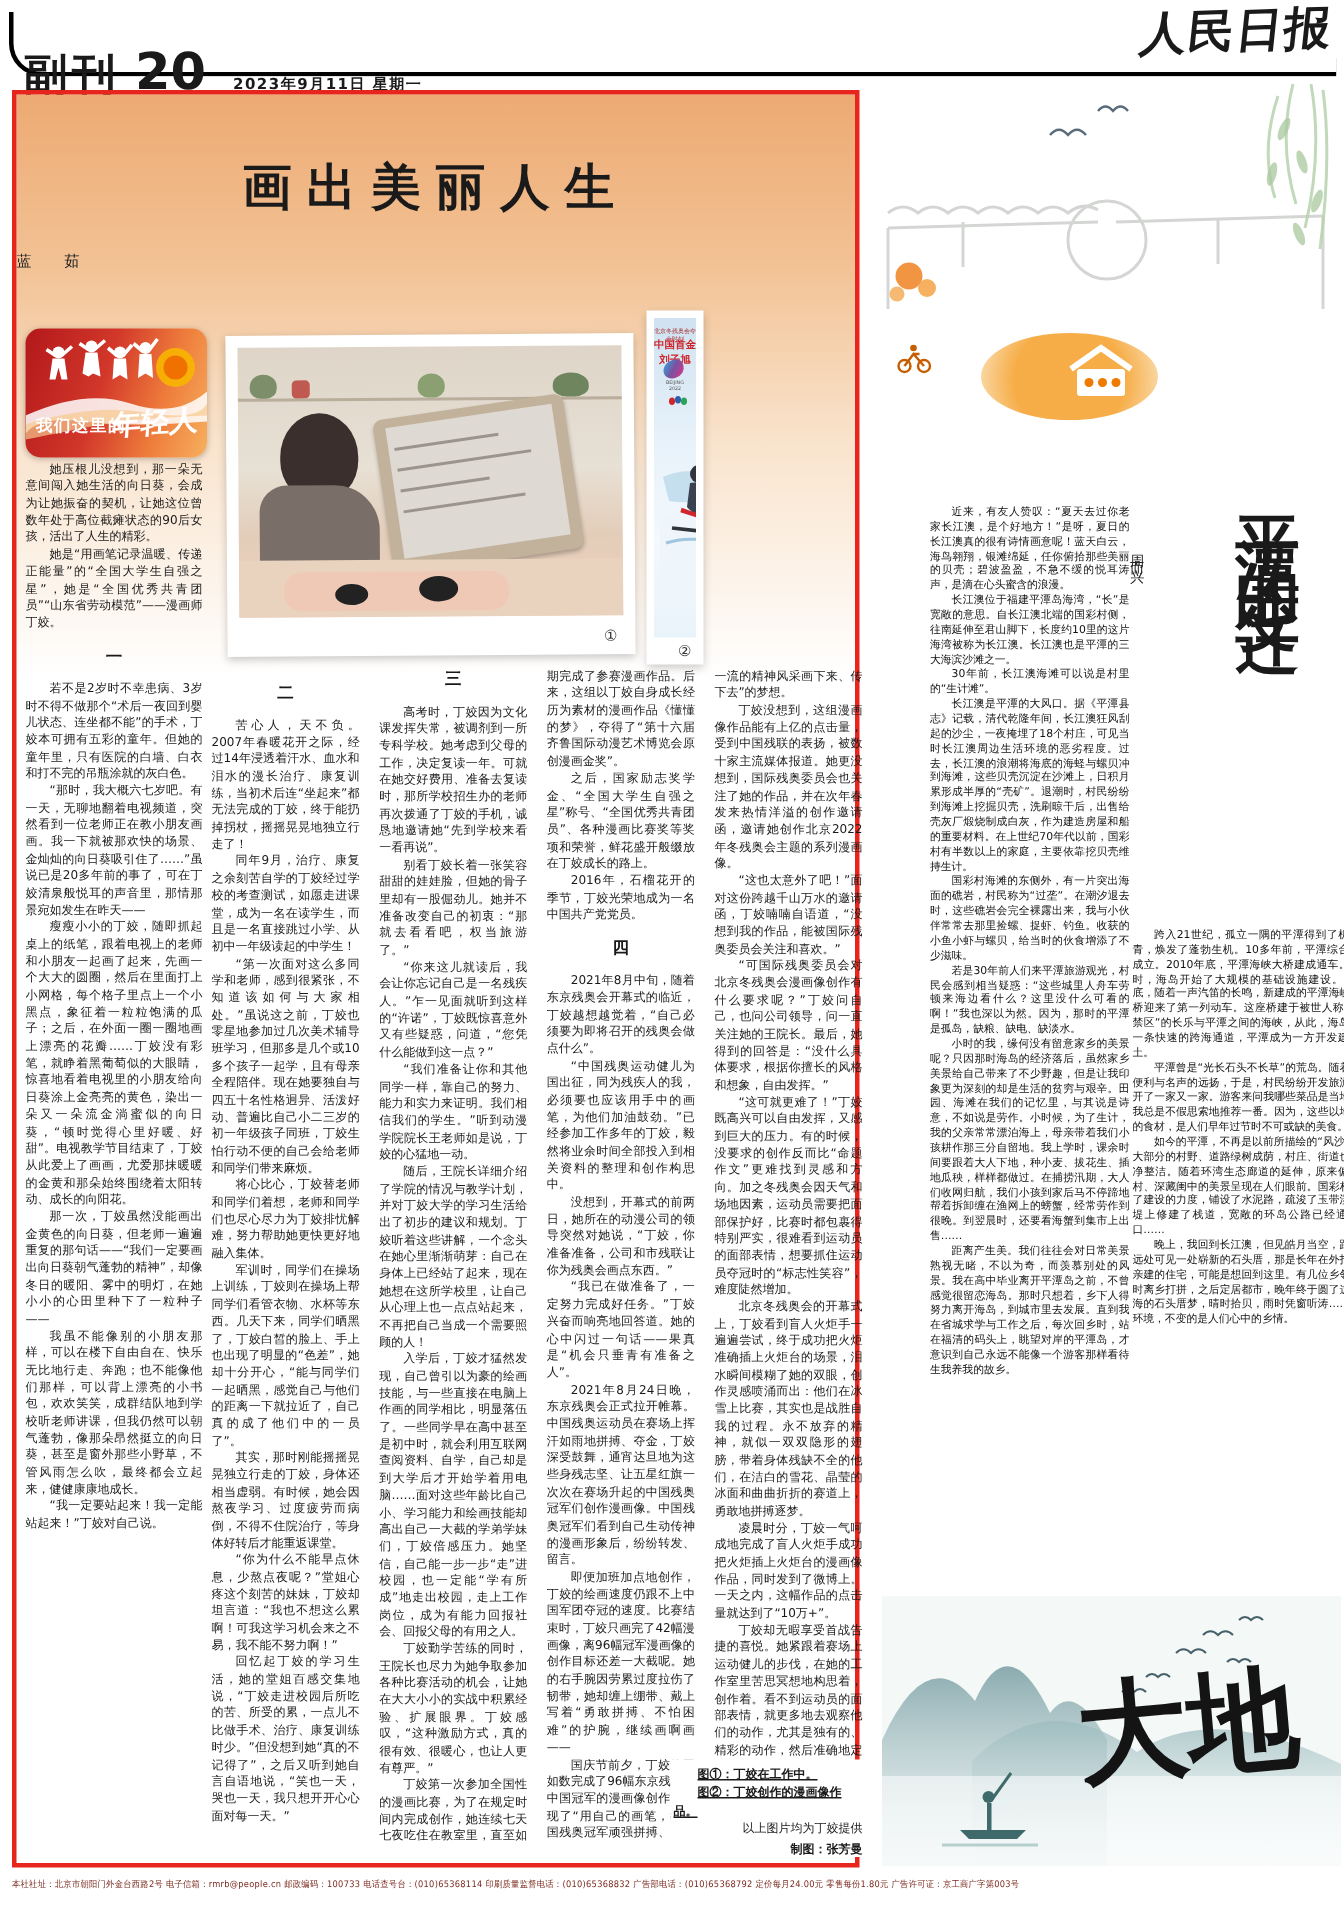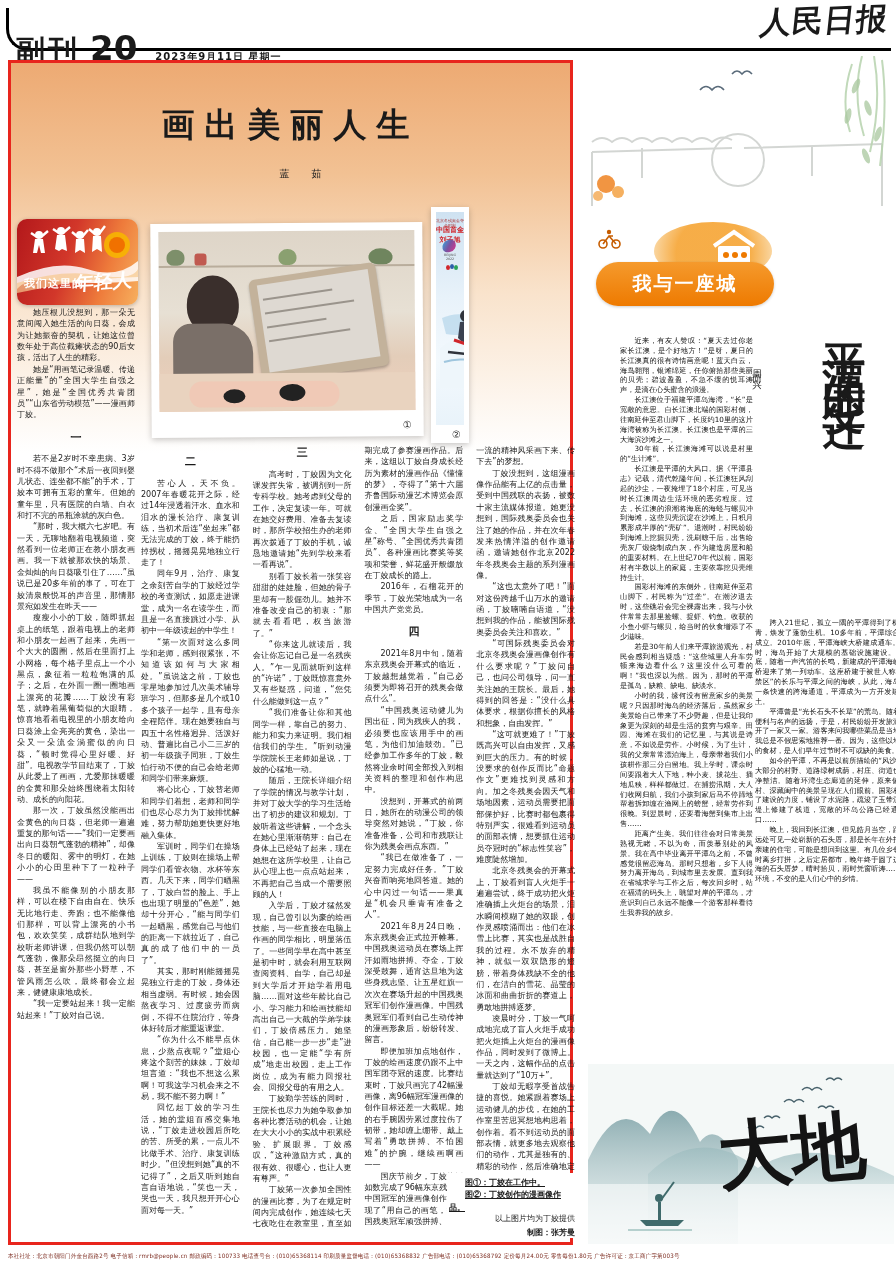--- a/index.html
+++ b/index.html
@@ -12,21 +12,21 @@
   #mast-left{left:16px;top:4px;display:flex;align-items:baseline;gap:10px;margin-top:24px;}
   #sec-name{font-size:29px;font-weight:900;letter-spacing:3px;}
   #page-no{font-size:34px;font-weight:800;font-family:"DejaVu Sans",sans-serif;}
   #mast-date{font-size:10px;font-weight:700;margin-left:8px;letter-spacing:1px;}
   #paper-logo{right:8px;top:0px;font-family:"DejaVu Serif","Liberation Serif",serif;
     font-weight:900;font-size:31px;letter-spacing:1px;transform:rotate(-2deg) skewX(-8deg);}
   
   #red-box{left:8px;top:60px;width:559px;height:1179px;border:3px solid #e8251d;
     background:linear-gradient(180deg,#edaa73 0,#f2c193 110px,#f9e3cc 230px,#ffffff 390px,#ffffff 100%);}
   #main-title{left:0;top:40px;width:100%;text-align:center;font-size:33px;font-weight:800;letter-spacing:10px;}
-  #main-author{left:13px;top:104px;width:100%;text-align:center;font-size:10px;letter-spacing:6px;color:#222;}
+  #main-author{left:0;top:104px;width:100%;text-align:left;font-size:10px;letter-spacing:6px;color:#222;}
   
   #youth-badge{left:6px;top:156px;width:121px;height:86px;border-radius:10px;overflow:hidden;
     background:linear-gradient(108deg,#b3181b 0%,#d2372a 42%,#ee7b3b 72%,#f7b05e 100%);
     box-shadow:0 1px 4px rgba(0,0,0,.25);}
   #youth-badge svg{position:absolute;left:0;top:0;}
   .yb-l1{position:absolute;left:7px;bottom:14px;color:#fff;font-size:11px;font-weight:700;letter-spacing:1px;}
   .yb-l2{position:absolute;right:6px;bottom:10px;color:#fff;font-size:19px;font-weight:900;
     transform:skewX(-8deg) rotate(-4deg);font-family:"DejaVu Serif",serif;}
   
   .card{background:#fff;box-shadow:0 2px 6px rgba(0,0,0,.22);}
@@ -282,29 +282,28 @@
     <circle cx="18" cy="27" r="3" fill="#ee7a00"></circle>
     <circle cx="27" cy="27" r="3" fill="#ee7a00"></circle>
     <circle cx="36" cy="27" r="3" fill="#ee7a00"></circle>
   </svg>
   <svg id="cb-cyclist" viewBox="0 0 26 22">
     <circle cx="7" cy="16" r="4" stroke="#c65d00" stroke-width="1.6" fill="none"></circle>
     <circle cx="20" cy="16" r="4" stroke="#c65d00" stroke-width="1.6" fill="none"></circle>
     <path d="M7 16 L13 8 L20 16 M13 8 L17 8" stroke="#c65d00" stroke-width="1.6" fill="none"></path>
     <circle cx="13" cy="4" r="2.2" fill="#c65d00"></circle>
   </svg>
-  <div id="cb-banner">我与一座城</div>
 </div>
 
 <div class="abs rnews" id="city-colA">
     <p class="para">近来，有友人赞叹：“夏天去过你老家长江澳，是个好地方！”是呀，夏日的长江澳真的很有诗情画意呢！蓝天白云，海鸟翱翔，银滩绵延，任你俯拾那些美丽的贝壳；碧波盈盈，不急不缓的悦耳涛声，是滴在心头蜜含的浪漫。</p>
     <p class="para">长江澳位于福建平潭岛海湾，“长”是宽敞的意思。自长江澳北端的国彩村侧，往南延伸至君山脚下，长度约10里的这片海湾被称为长江澳。长江澳也是平潭的三大海滨沙滩之一。</p>
     <p class="para">30年前，长江澳海滩可以说是村里的“生计滩”。</p>
     <p class="para">长江澳是平潭的大风口。据《平潭县志》记载，清代乾隆年间，长江澳狂风刮起的沙尘，一夜掩埋了18个村庄，可见当时长江澳周边生活环境的恶劣程度。过去，长江澳的浪潮将海底的海蛏与螺贝冲到海滩，这些贝壳沉淀在沙滩上，日积月累形成半厚的“壳矿”。退潮时，村民纷纷到海滩上挖掘贝壳，洗刷晾干后，出售给壳灰厂煅烧制成白灰，作为建造房屋和船的重要材料。在上世纪70年代以前，国彩村有半数以上的家庭，主要依靠挖贝壳维持生计。</p>
-    <p class="para">国彩村海滩的东侧外，往南延伸至君山脚下，村民称为“过垄”。在潮汐退去时，这些礁岩会完全裸露出来，我与小伙伴常常去那里捡螺、捉虾、钓鱼。收获的小鱼小虾与螺贝，给当时的伙食增添了不少滋味。</p>
+    <p class="para">国彩村海滩的东侧外，有一片突出海面的礁岩，村民称为“过垄”。在潮汐退去时，这些礁岩会完全裸露出来，我与小伙伴常常去那里捡螺、捉虾、钓鱼。收获的小鱼小虾与螺贝，给当时的伙食增添了不少滋味。</p>
     <p class="para">若是30年前人们来平潭旅游观光，村民会感到相当疑惑：“这些城里人舟车劳顿来海边看什么？这里没什么可看的啊！”我也深以为然。因为，那时的平潭是孤岛，缺粮、缺电、缺淡水。</p>
     <p class="para">小时的我，缘何没有留意家乡的美景呢？只因那时海岛的经济落后，虽然家乡美景给自己带来了不少野趣，但是让我印象更为深刻的却是生活的贫穷与艰辛。田园、海滩在我们的记忆里，与其说是诗意，不如说是劳作。小时候，为了生计，我的父亲常常漂泊海上，母亲带着我们小孩耕作那三分自留地。我上学时，课余时间要跟着大人下地，种小麦、拔花生、插地瓜秧，样样都做过。在捕捞汛期，大人们收网归航，我们小孩到家后马不停蹄地帮着拆卸缠在渔网上的螃蟹，经常劳作到很晚。到翌晨时，还要看海蟹到集市上出售……</p>
     <p class="para">距离产生美。我们往往会对日常美景熟视无睹，不以为奇，而羡慕别处的风景。我在高中毕业离开平潭岛之前，不曾感觉很留恋海岛。那时只想着，乡下人得努力离开海岛，到城市里去发展。直到我在省城求学与工作之后，每次回乡时，站在福清的码头上，眺望对岸的平潭岛，才意识到自己永远不能像一个游客那样看待生我养我的故乡。</p>
   </div>
 <div class="abs" id="city-author">周而兴</div>
 <div class="abs" id="city-title">平潭的变迁</div>
 <div class="abs rnews" id="city-colBC">
     <p class="para">跨入21世纪，孤立一隅的平潭得到了机遇的垂青，焕发了蓬勃生机。10多年前，平潭综合实验区成立。2010年底，平潭海峡大桥建成通车。与此同时，海岛开始了大规模的基础设施建设。2020年底，随着一声汽笛的长鸣，新建成的平潭海峡公铁大桥迎来了第一列动车。这座桥建于被世人称为“造桥禁区”的长乐与平潭之间的海峡，从此，海岛又多了一条快速的跨海通道，平潭成为一方开发建设的热土。</p>
     <p class="para">平潭曾是“光长石头不长草”的荒岛。随着交通的便利与名声的远扬，于是，村民纷纷开发旅游，菜馆开了一家又一家。游客来问我哪些菜品是当地特色，我总是不假思索地推荐一番。因为，这些以地瓜为主的食材，是人们早年过节时不可或缺的美食。</p>
     <p class="para">如今的平潭，不再是以前所描绘的“风沙岛”了。大部分的村野、道路绿树成荫，村庄、街道也变得干净整洁。随着环湾生态廊道的延伸，原来偏僻的渔村、深藏闺中的美景呈现在人们眼前。国彩村也加大了建设的力度，铺设了水泥路，疏浚了玉带溪，在海堤上修建了栈道，宽敞的环岛公路已经通到了村口……</p>

